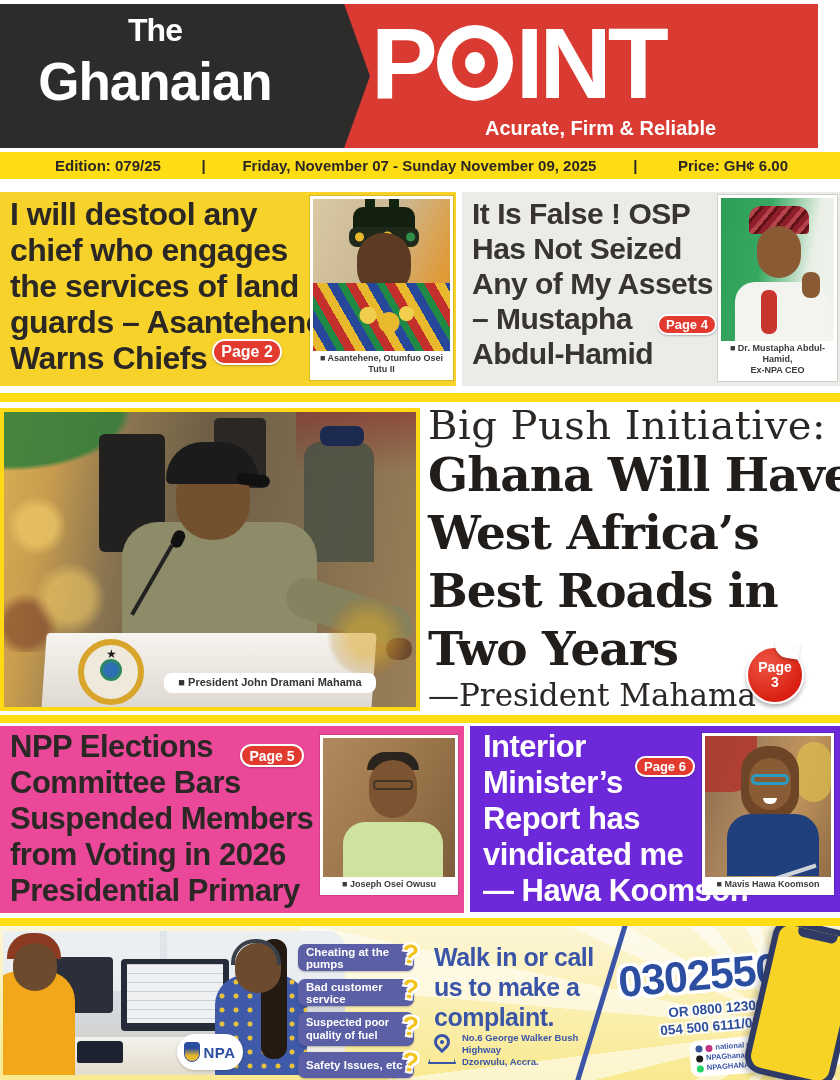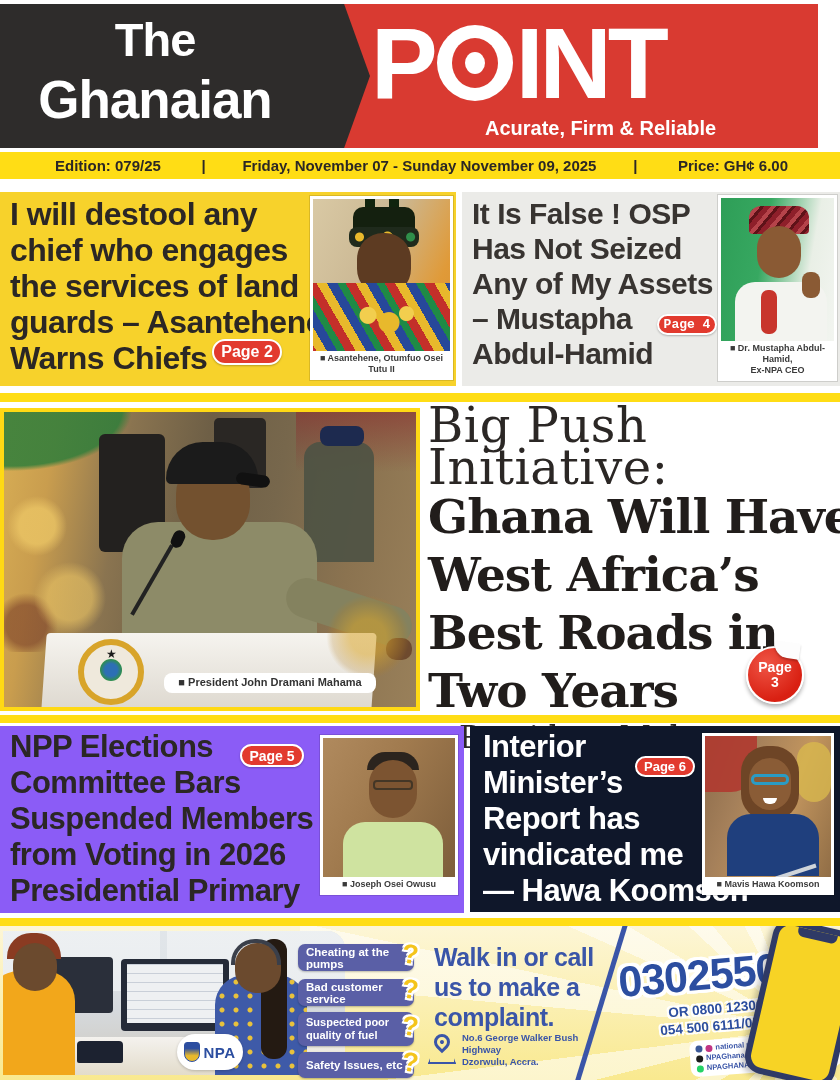--- a/index.html
+++ b/index.html
@@ -13,21 +13,21 @@
   .flag-outline {
     position:absolute; left:0; top:4px; width:378px; height:144px; background:#F4E0B0;
     clip-path:polygon(0 0, 93% 0, 100% 50%, 93% 100%, 0 100%);
   }
   .redbox { position:absolute; left:333px; top:4px; width:485px; height:144px; background:#D93A31; }
   .flag {
     position:absolute; left:0; top:4px; width:370px; height:144px; background:#2E2C2B;
     clip-path:polygon(0 0, 93% 0, 100% 50%, 93% 100%, 0 100%);
     color:#fff; text-align:center;
   }
-  .flag .t1 { font-size:47px; font-weight:800; letter-spacing:-1px; margin:8px 60px 0 0; }
+  .flag .t1 { font-size:32px; font-weight:800; letter-spacing:-1px; margin:8px 60px 0 0; }
   .flag .t2 { font-size:53px; font-weight:800; letter-spacing:-1px; margin:2px 60px 0 0; }
   .point-row { position:absolute; left:38px; top:10px; display:flex; align-items:center; height:98px; }
   .point-txt { font-size:100px; font-weight:800; color:#fff; letter-spacing:-4px; line-height:98px; }
   .bullseye { position:relative; width:76px; height:76px; border-radius:50%; background:#fff; margin:0 3px; }
   .bullseye .ring { position:absolute; left:15px; top:13px; width:46px; height:50px; border-radius:50%; background:#D93A31; }
   .bullseye .dot  { position:absolute; left:28px; top:27px; width:20px; height:22px; border-radius:50%; background:#fff; }
   .tagline { position:absolute; left:152px; bottom:8px; font-size:20px; font-weight:700; color:#fff; }
   
   .edition-bar {
     position:absolute; left:0; top:152px; width:840px; height:27px; background:#FFDD15;
@@ -98,51 +98,51 @@
   .mp-michead { position:absolute; left:168px; top:118px; width:12px; height:18px; border-radius:6px; background:#111; transform:rotate(25deg); }
   .mp-podium { position:absolute; left:40px; bottom:-4px; width:330px; height:78px; background:linear-gradient(180deg,#f6f4ef,#ddd8cf); transform:skewX(-4deg); border-radius:4px; }
   .mp-seal { position:absolute; left:74px; bottom:2px; width:66px; height:66px; border-radius:50%; background:#efe9dc; border:6px solid #d8a42a; }
   .mp-seal-inner { position:absolute; left:16px; top:14px; width:22px; height:22px; border-radius:50%; background:radial-gradient(circle,#2c6fb5 40%,#2f8f4a 70%); }
   .mp-seal-star { position:absolute; left:22px; top:2px; font-size:12px; color:#1b1b1b; }
   .mp-crest { position:absolute; right:6px; bottom:28px; width:84px; height:84px; border-radius:50%;
               background:radial-gradient(circle, rgba(216,164,42,.55) 30%, rgba(180,130,40,.25) 60%, transparent 70%); }
   .mp-caption { position:absolute; left:160px; bottom:14px; width:212px; height:20px; background:#fff; border-radius:8px;
                 font-size:11px; font-weight:700; color:#333; text-align:center; line-height:19px; }
   .main-text { position:absolute; left:428px; top:404px; width:412px; height:308px; background:#fff; }
-  .kicker { font-family:"DejaVu Serif", serif; font-size:48px; color:#2B2725; letter-spacing:0.5px; line-height:42px; }
+  .kicker { font-family:"DejaVu Serif", serif; font-size:40px; color:#2B2725; letter-spacing:0.5px; line-height:42px; }
   .main-hl { font-family:"DejaVu Serif", serif; font-weight:700; font-size:47px; line-height:58px; color:#211d1b; letter-spacing:-1px; white-space:nowrap; }
   .attribution { font-family:"DejaVu Serif", serif; font-size:31px; color:#2B2725; line-height:34px; }
   .sticker {
     position:absolute; left:318px; top:242px; width:58px; height:58px; border-radius:50%;
     background:radial-gradient(circle at 35% 30%, #ef5545, #d92012 70%); border:2px solid #fff;
     box-shadow:0 3px 4px rgba(0,0,0,.3); color:#fff; font-weight:800; text-align:center;
   }
   .sticker .fold { position:absolute; right:2px; top:-6px; width:26px; height:16px; background:#fdfdfd; border-radius:0 0 0 14px; box-shadow:0 2px 2px rgba(0,0,0,.2); transform:rotate(8deg); }
   .sticker .l1 { font-size:14px; margin-top:12px; line-height:15px; }
   .sticker .l2 { font-size:14px; line-height:15px; }
   
-  .panel-bl { position:absolute; left:0; top:726px; width:464px; height:187px; background:#8b5cf6; }
+  .panel-bl { position:absolute; left:0; top:726px; width:464px; height:187px; background:#ec4899; }
   .panel-bl .headline { position:absolute; left:10px; top:3px; font-size:31px; line-height:36px; font-weight:800; color:#2B2725; letter-spacing:-0.5px; }
   .photo-owusu { left:320px; top:9px; width:138px; height:160px; }
   .owusu-bg { position:absolute; inset:0; background:linear-gradient(120deg,#b08a5e 0%,#a07a4e 40%,#8a6842 75%,#7a5c3a 100%); }
   .owusu-head { position:absolute; left:46px; top:22px; width:48px; height:58px; border-radius:24px; background:#7c5431; }
   .owusu-hair { position:absolute; left:44px; top:14px; width:52px; height:18px; border-radius:24px 24px 0 0; background:#2b241e; }
   .owusu-glasses { position:absolute; left:50px; top:42px; width:40px; height:10px; border:2px solid #433626; border-radius:4px; background:transparent; }
   .owusu-body { position:absolute; left:20px; bottom:14px; width:100px; height:56px; border-radius:22px 22px 0 0; background:#cfe3a0; }
   .photo-koomson { left:232px; top:7px; width:132px; height:162px; }
   .koom-bg { position:absolute; inset:0; background:linear-gradient(110deg,#8a6a4a 0%,#a5805a 30%,#c2955e 60%,#8c6a44 100%); }
   .koom-red { position:absolute; left:0; top:0; width:52px; height:56px; background:#b03a30; border-radius:0 0 26px 0; opacity:.9; }
   .koom-yellow { position:absolute; right:0; top:6px; width:34px; height:60px; background:#d8b84e; border-radius:18px; opacity:.8; }
   .koom-hair { position:absolute; left:36px; top:10px; width:58px; height:74px; border-radius:26px; background:#6e4526; }
   .koom-head { position:absolute; left:44px; top:22px; width:42px; height:52px; border-radius:22px; background:#8a5c36; }
   .koom-glasses { position:absolute; left:46px; top:38px; width:38px; height:11px; border:3px solid #2a9cc4; border-radius:5px; }
   .koom-smile { position:absolute; left:58px; top:62px; width:14px; height:6px; border-radius:0 0 8px 8px; background:#fff; }
   .koom-body { position:absolute; left:22px; bottom:16px; width:92px; height:62px; border-radius:24px 24px 0 0; background:#1f3f7d; }
   .koom-mic { position:absolute; left:70px; bottom:18px; width:42px; height:4px; background:#cfd4da; transform:rotate(-18deg); }
-  .panel-br { position:absolute; left:470px; top:726px; width:370px; height:186px; background:#0f172a; }
+  .panel-br { position:absolute; left:470px; top:726px; width:370px; height:186px; background:#6d28d9; }
   .panel-br .headline { position:absolute; left:13px; top:3px; font-size:31px; line-height:36px; font-weight:800; color:#fff; letter-spacing:-0.5px; }
   
   .ad { position:absolute; left:0; top:926px; width:840px; height:154px; background:linear-gradient(180deg,#FDF6D6 0%,#F9E98F 100%); overflow:hidden; }
   .ad-rays { position:absolute; left:300px; top:-40px; width:640px; height:260px;
              background:repeating-conic-gradient(from 180deg at 78% 55%, rgba(255,255,255,.55) 0deg 7deg, rgba(255,255,255,0) 7deg 19deg); }
   .ad-photo { position:absolute; left:3px; top:5px; width:342px; height:144px; border-radius:0 18px 18px 0; overflow:hidden; background:#dfe3e6; }
   .adp-bg { position:absolute; inset:0; background:linear-gradient(180deg,#e8ebee 0%,#d5d9dd 55%,#cfc9bd 100%); }
   .adp-window { position:absolute; left:0; top:0; width:100%; height:60px; background:linear-gradient(90deg,#eef1f3 0 46%, #dfe4e8 46% 48%, #eef1f3 48% 100%); opacity:.8; }
   .adp-desk { position:absolute; left:0; bottom:0; width:100%; height:38px; background:linear-gradient(180deg,#f4f2ee,#e3dccb); }
   .adp-mon1 { position:absolute; left:118px; top:28px; width:108px; height:72px; background:#252b38; border-radius:4px; }
@@ -249,21 +249,21 @@
   </section>
 
   <section class="panel-tr">
     <div class="headline">
       <div class="hl">It Is False ! OSP</div>
       <div class="hl">Has Not Seized</div>
       <div class="hl">Any of My Assets</div>
       <div class="hl">–  Mustapha</div>
       <div class="hl">Abdul-Hamid</div>
     </div>
-    <div class="pill" style="left:195px; top:122px; width:60px; height:21px; font-size:13px;font-family:Liberation Mono, monospace;">Page 4</div>
+    <div class="pill" style="left:195px; top:122px; width:60px; height:21px; font-size:13px;">Page 4</div>
     <div class="photo photo-hamid">
       <div class="hamid-bg"></div>
       <div class="hamid-hat"></div>
       <div class="hamid-head"></div>
       <div class="hamid-body"></div>
       <div class="hamid-mic"></div>
       <div class="hamid-hand"></div>
       <div class="caption">
         <div>■ Dr. Mustapha Abdul-Hamid,</div>
         <div>Ex-NPA CEO</div>

